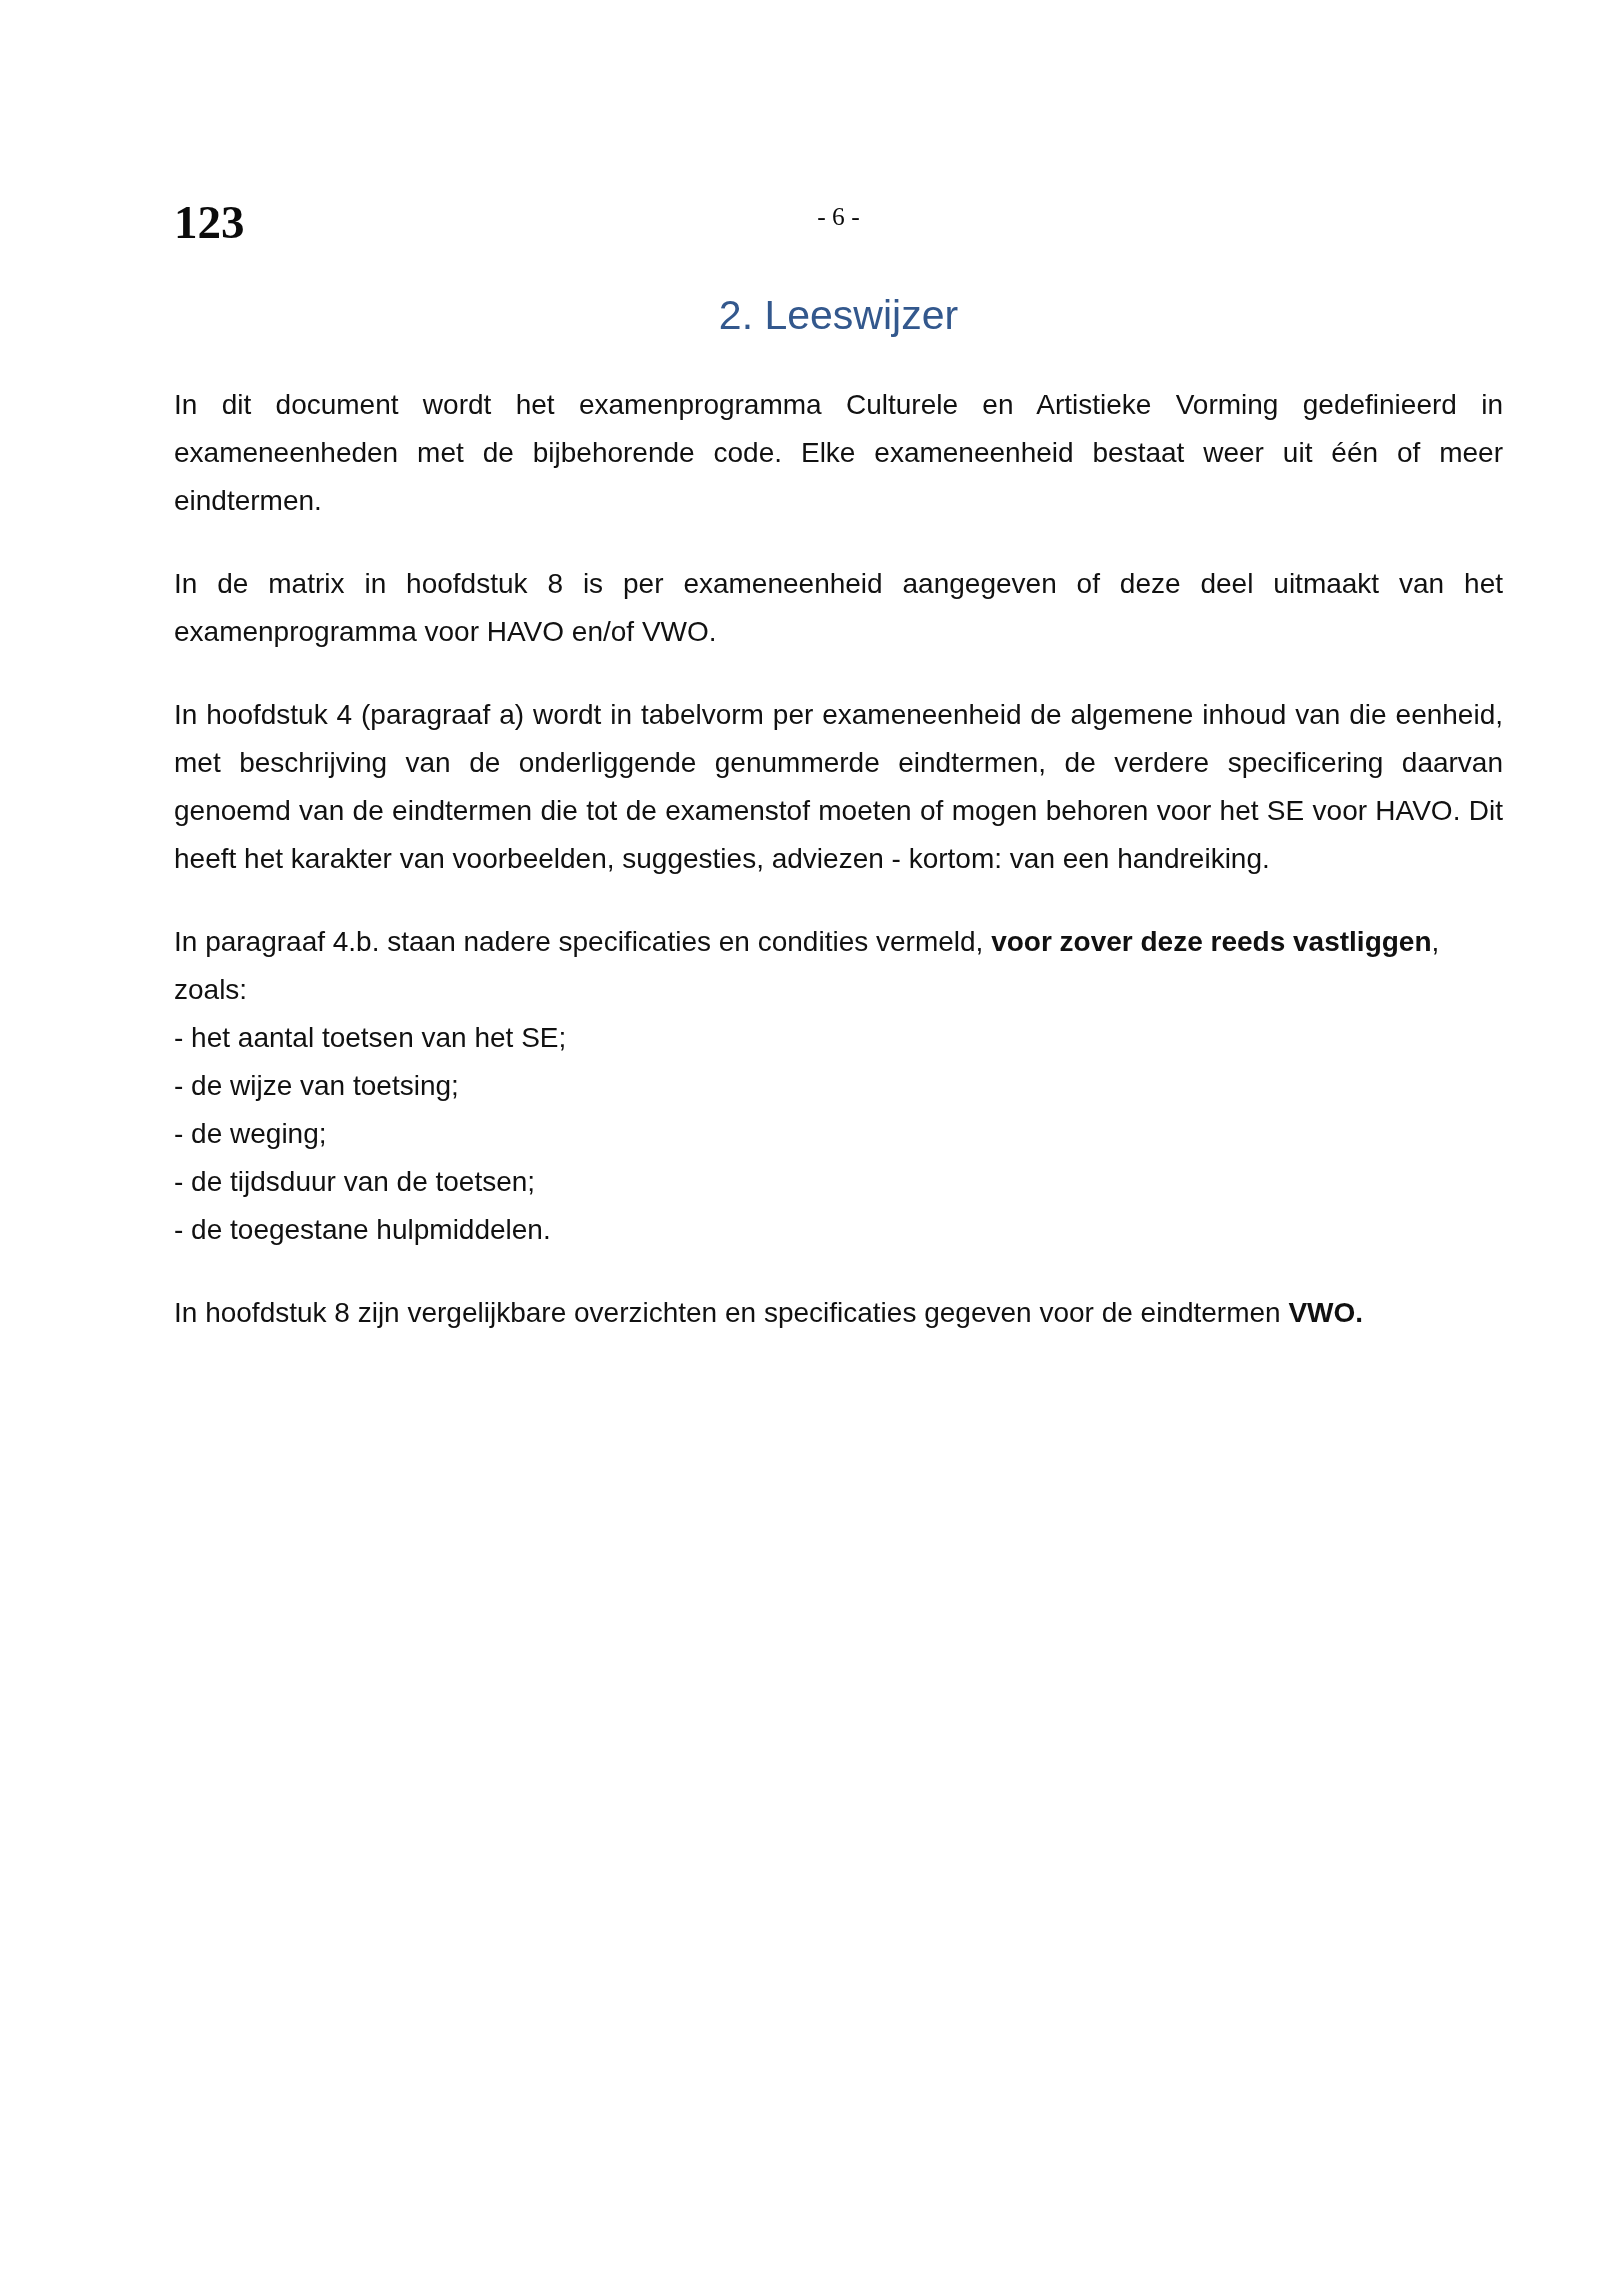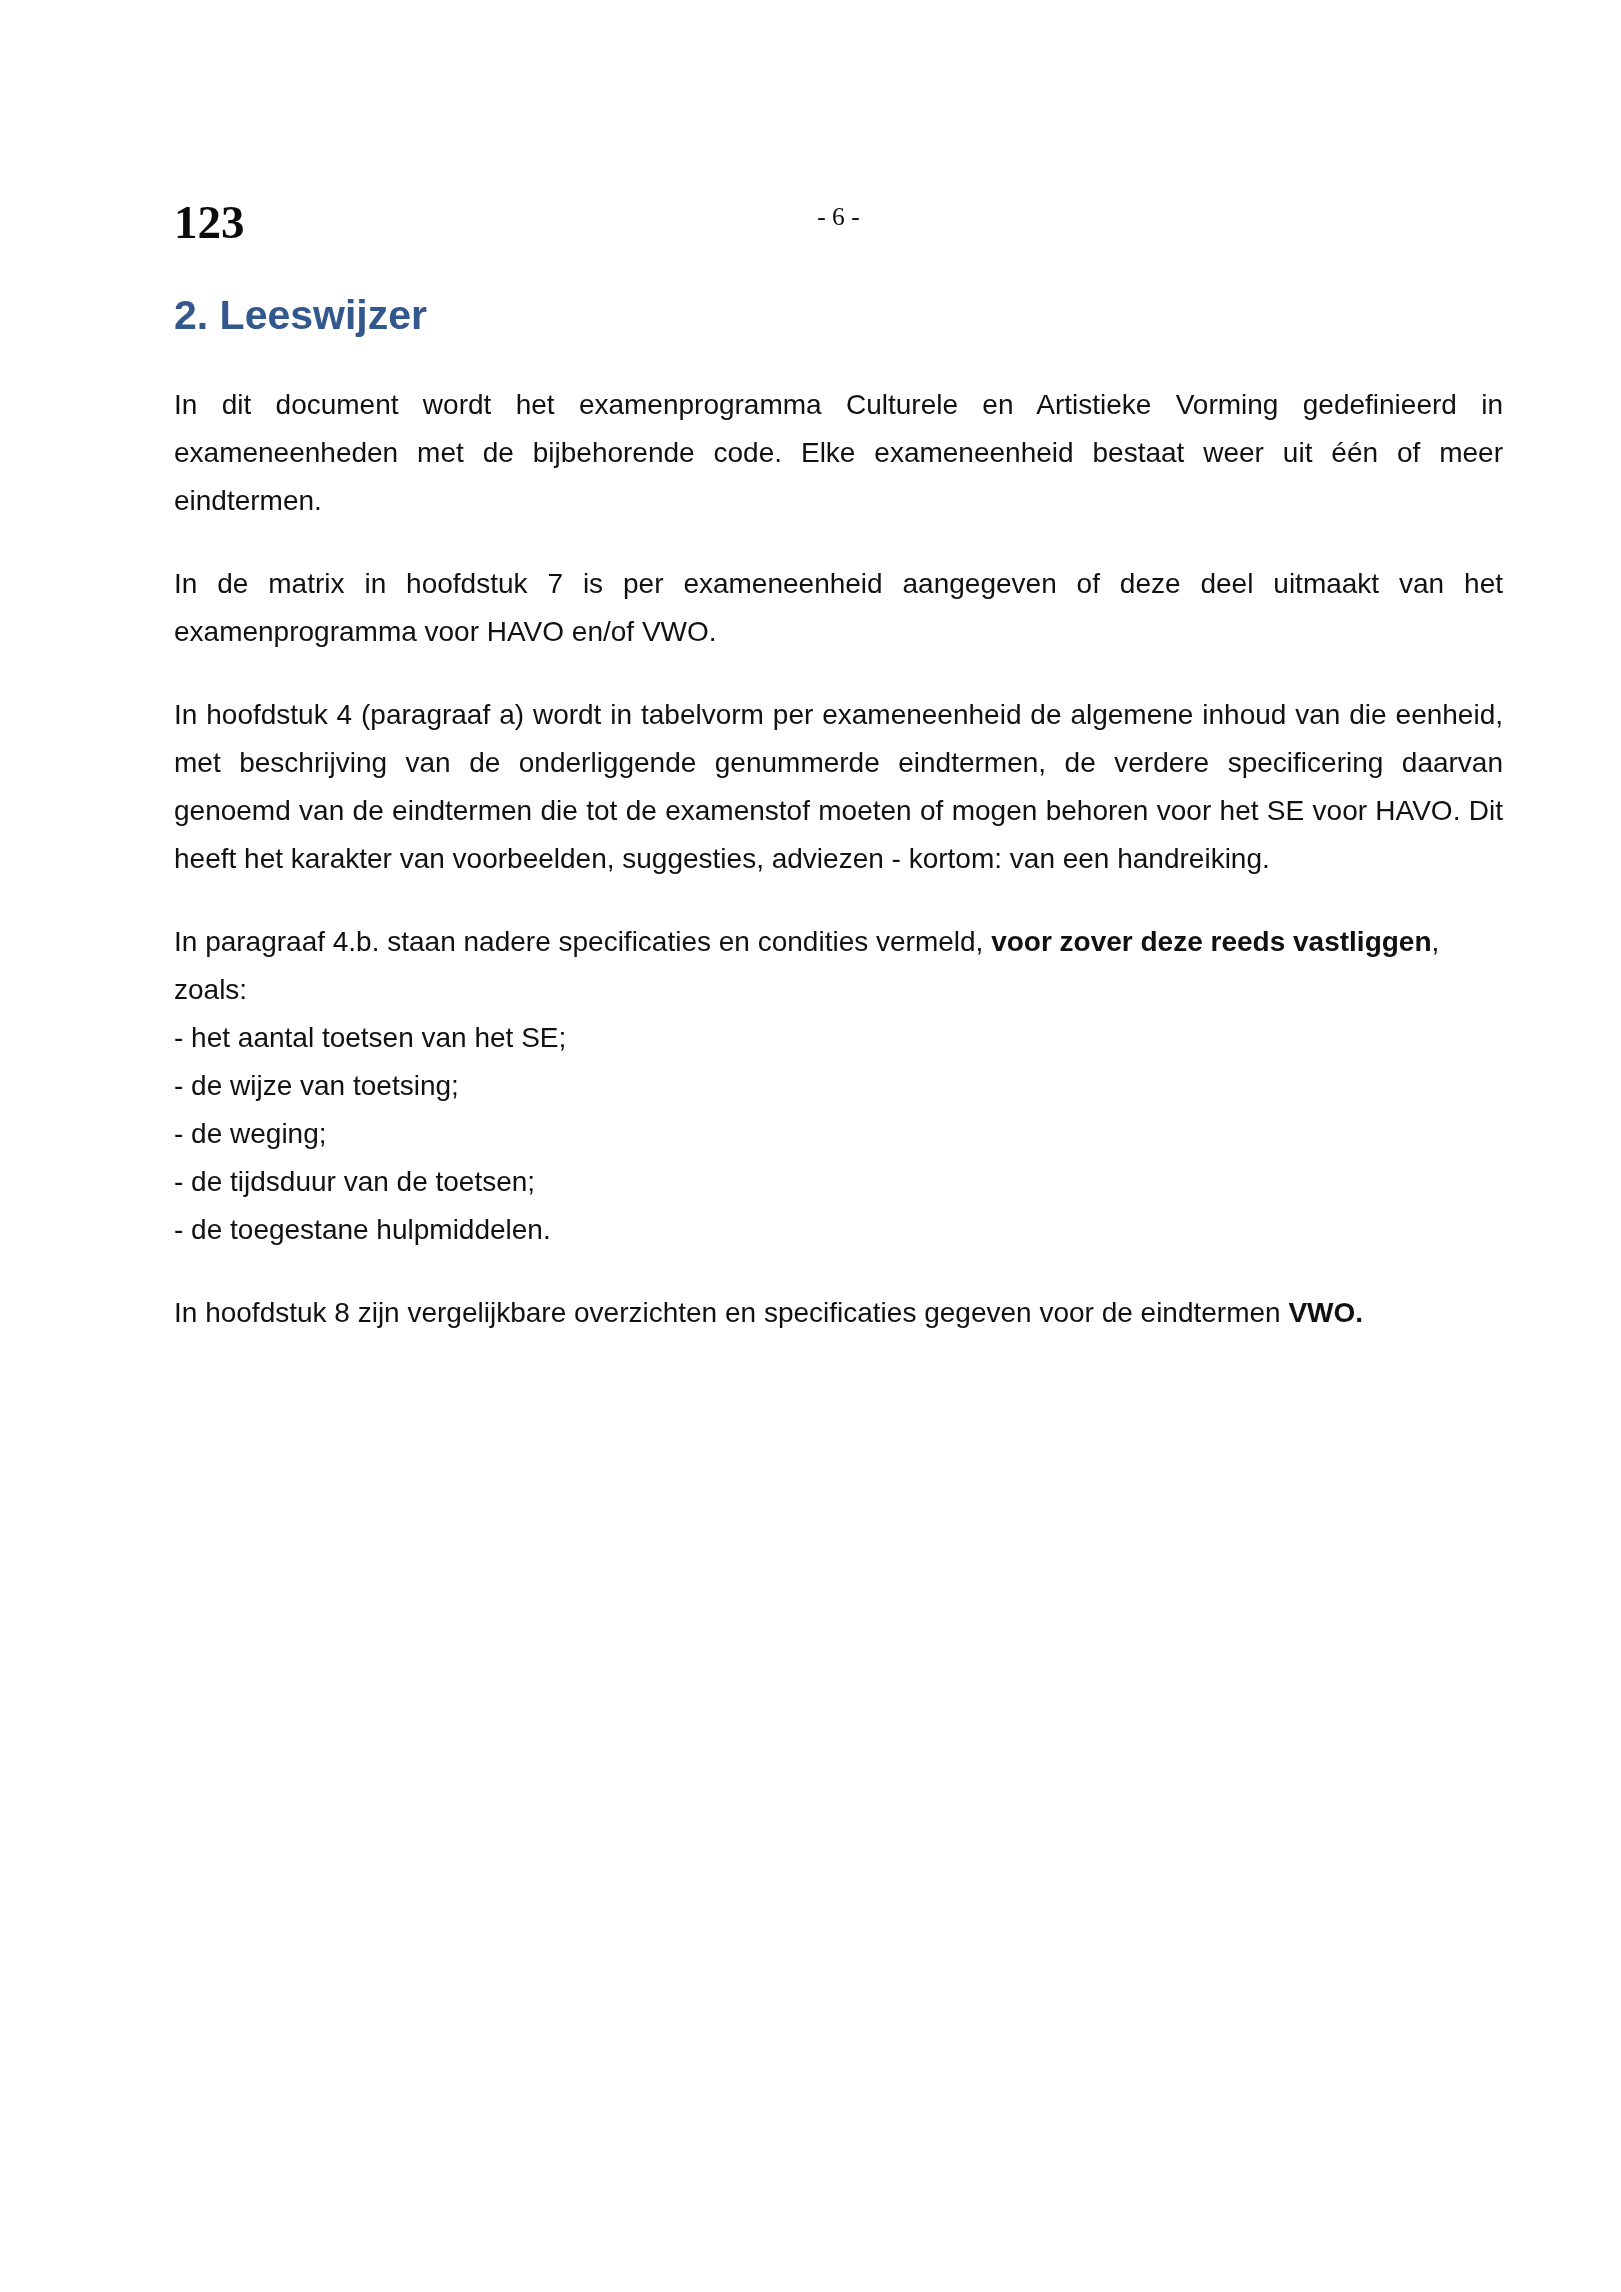--- a/index.html
+++ b/index.html
@@ -35,24 +35,25 @@
     right: 0;
     text-align: center;
     font-family: "Liberation Serif", serif;
     font-size: 25.5px;
     line-height: 25.5px;
     color: #0b0b0b;
   }
   h1.heading {
     margin: 45px 0 10px 0;
     font-family: "Liberation Sans", sans-serif;
-    font-weight: bold;
+    font-weight: normal;
     font-size: 41px;
     line-height: 45px;
     color: #33588d;
+    text-align: center;
   }
   .para {
     margin: 35px 0 0 0;
     font-size: 28px;
     line-height: 48px;
     color: #111111;
   }
   .para.first {
     margin-top: 43px;
   }
@@ -73,21 +74,21 @@
 
   <header class="page-header">
     <div class="doc-number">123</div>
     <div class="page-number">- 6 -</div>
   </header>
 
   <h1 class="heading">2. Leeswijzer</h1>
 
   <p class="para first justify">In dit document wordt het examenprogramma Culturele en Artistieke Vorming gedefinieerd in exameneenheden met de bijbehorende code. Elke exameneenheid bestaat weer uit één of meer eindtermen.</p>
 
-  <p class="para justify">In de matrix in hoofdstuk 7 is per exameneenheid aangegeven of deze deel uitmaakt van het examenprogramma voor HAVO en/of VWO.</p>
+  <p class="para justify">In de matrix in hoofdstuk 8 is per exameneenheid aangegeven of deze deel uitmaakt van het examenprogramma voor HAVO en/of VWO.</p>
 
   <p class="para justify">In hoofdstuk 4 (paragraaf a) wordt in tabelvorm per exameneenheid de algemene inhoud van die eenheid, met beschrijving van de onderliggende genummerde eindtermen, de verdere specificering daarvan genoemd van de eindtermen die tot de examenstof moeten of mogen behoren voor het SE voor HAVO. Dit heeft het karakter van voorbeelden, suggesties, adviezen - kortom: van een handreiking.</p>
 
   <p class="para"><span>In paragraaf 4.b. staan nadere specificaties en condities vermeld, </span><b>voor zover deze reeds vastliggen</b><span>, zoals:</span><span class="list-line">- het aantal toetsen van het SE;</span><span class="list-line">- de wijze van toetsing;</span><span class="list-line">- de weging;</span><span class="list-line">- de tijdsduur van de toetsen;</span><span class="list-line">- de toegestane hulpmiddelen.</span></p>
 
   <p class="para"><span>In hoofdstuk 8 zijn vergelijkbare overzichten en specificaties gegeven voor de eindtermen </span><b>VWO.</b></p>
 
 </div>
 
 

